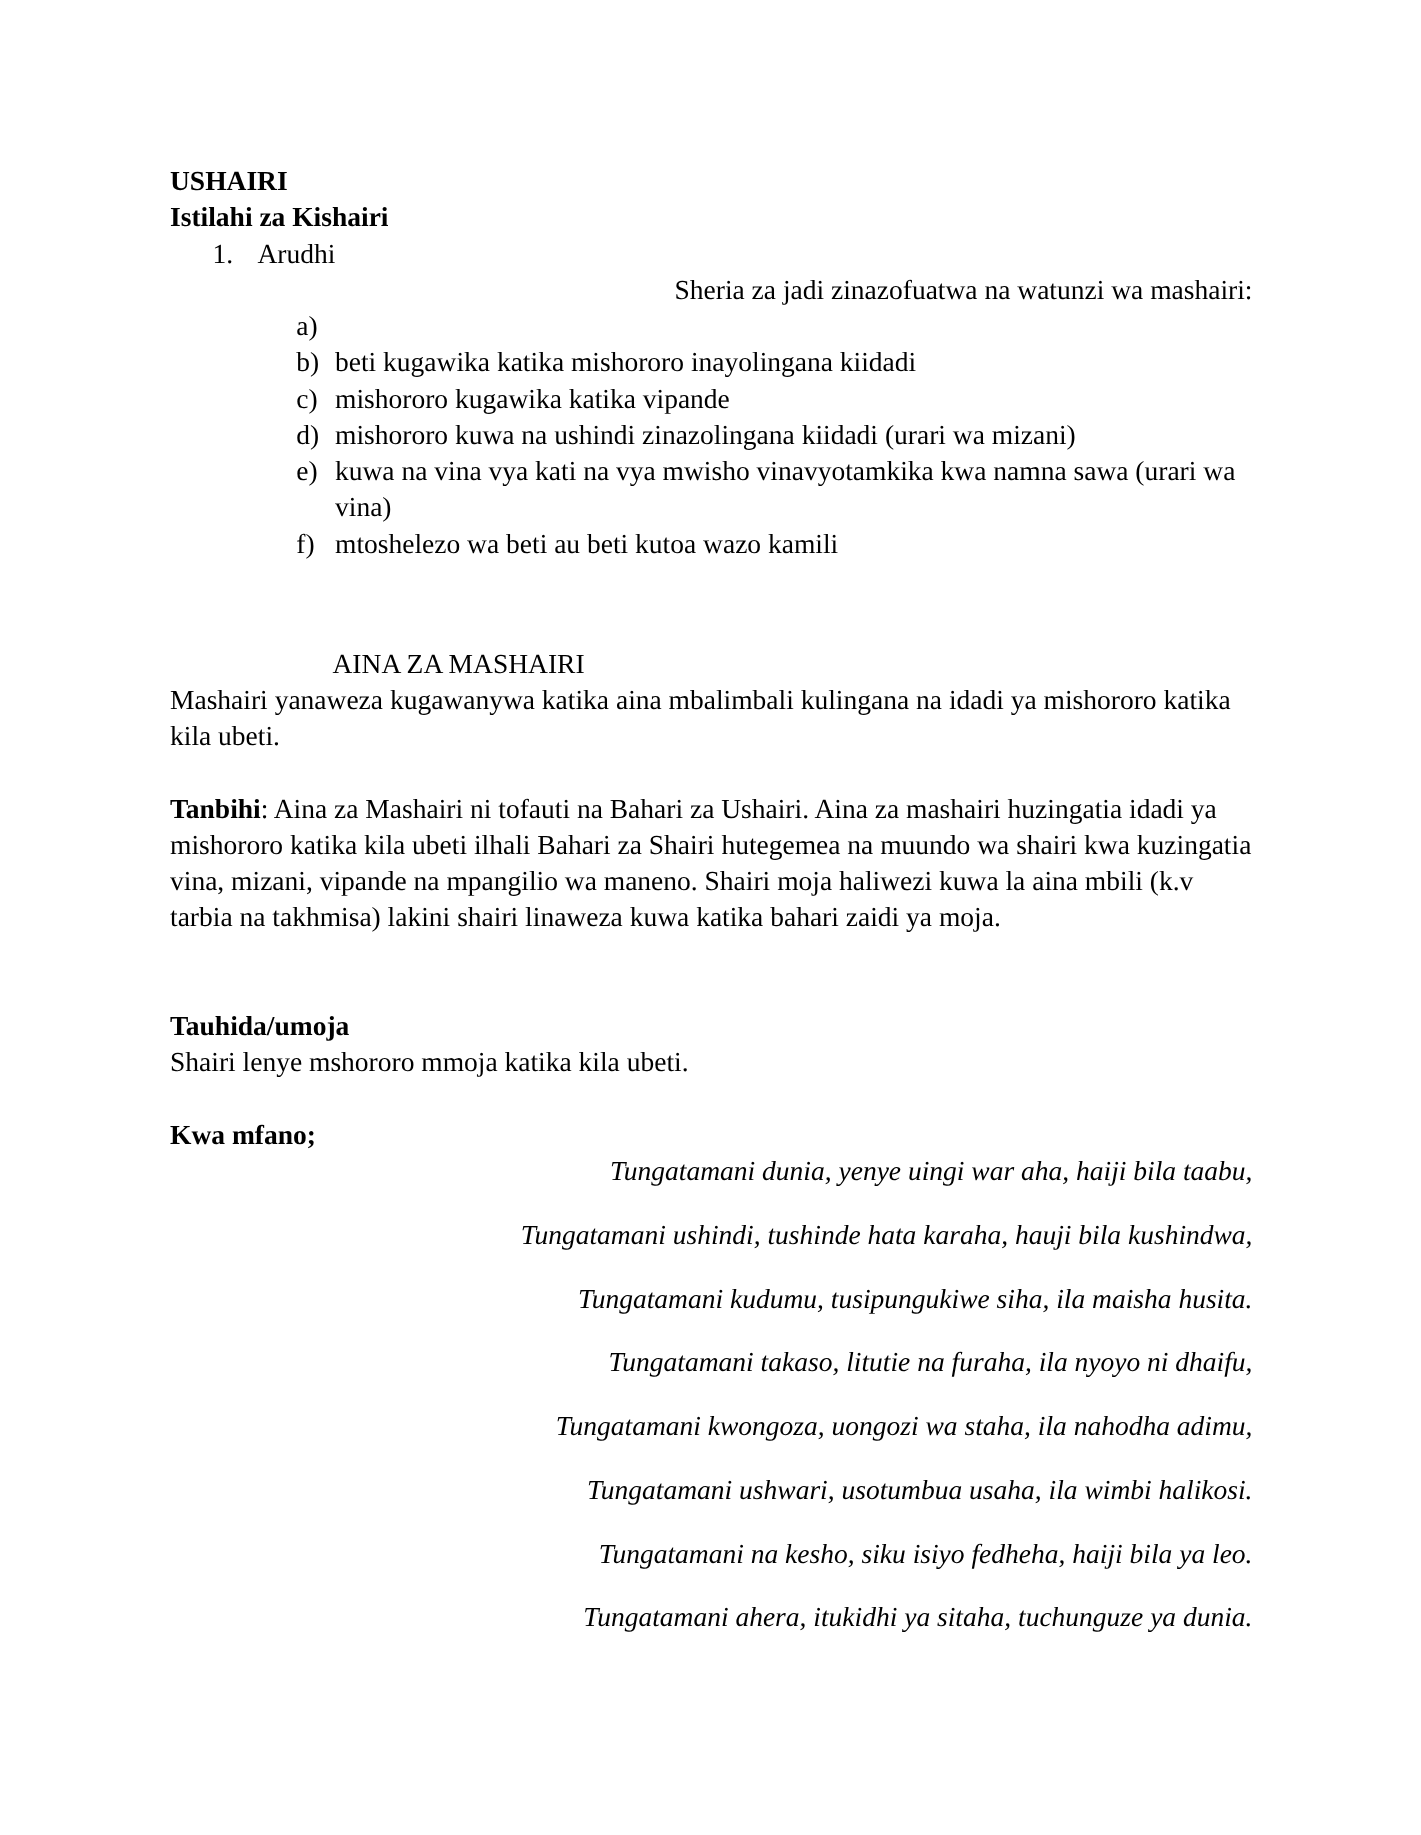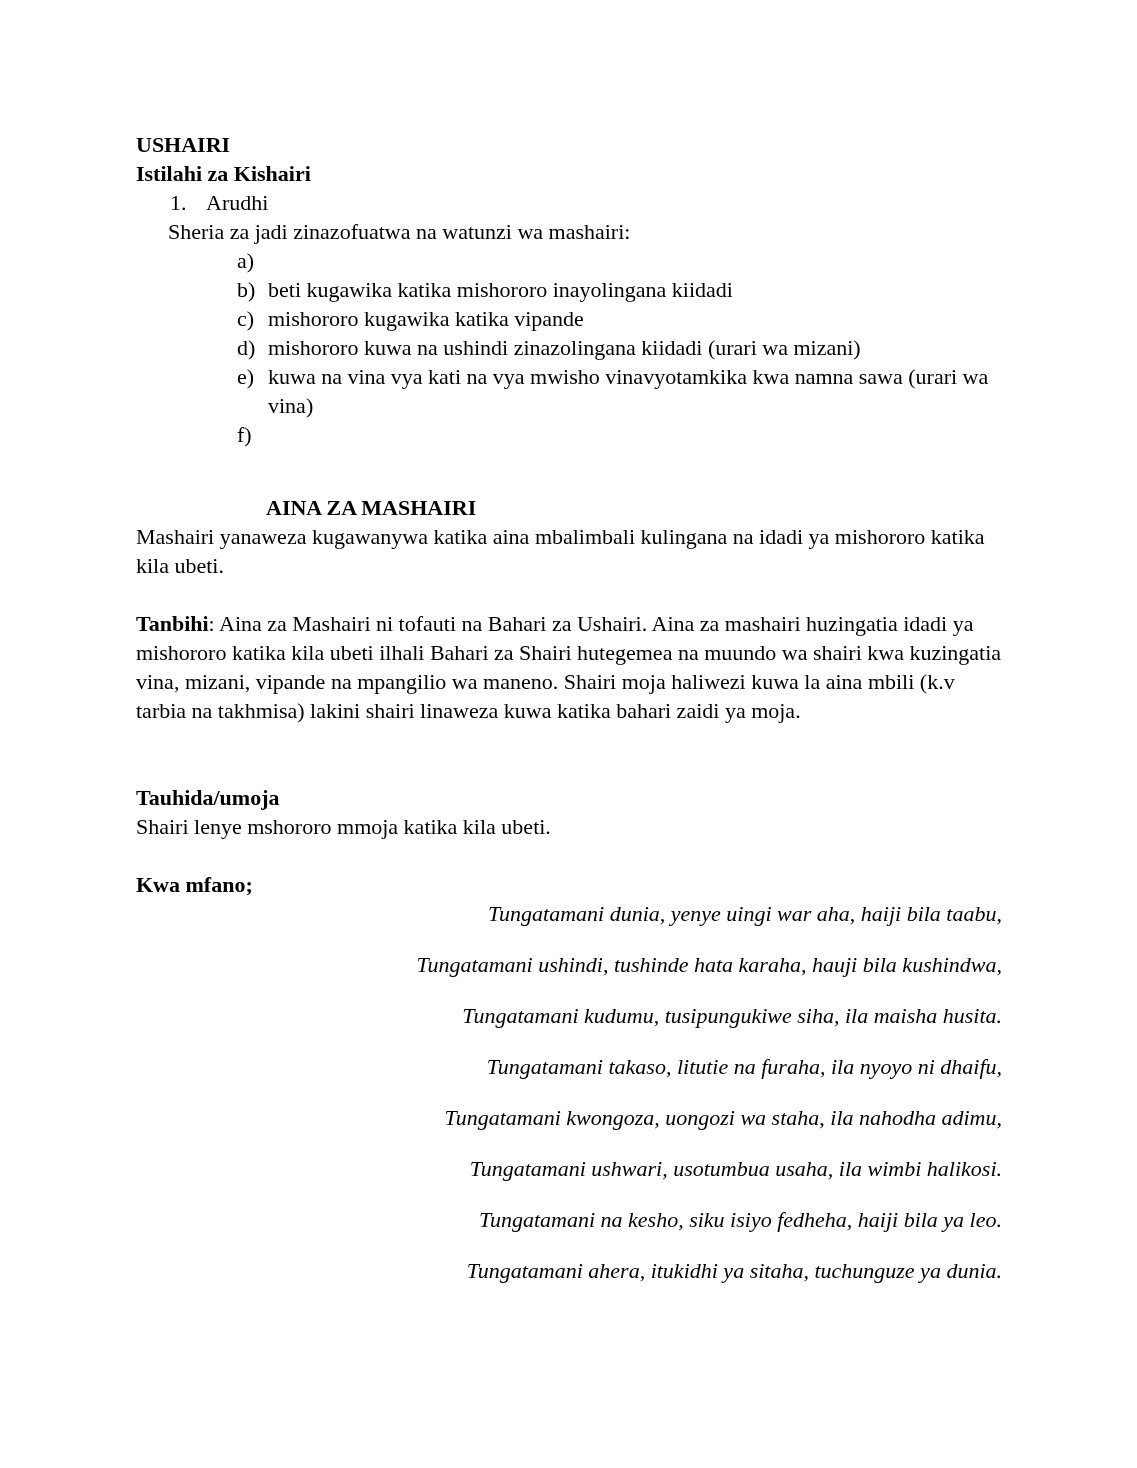--- a/index.html
+++ b/index.html
@@ -21,34 +21,34 @@
     box-sizing: border-box;
     overflow: hidden;
   }
   .bold { font-weight: bold; }
   p, h1, h2, h3 { margin: 0; padding: 0; font-size: 22px; line-height: 29px; }
   .numbered-item { padding-left: 34px; }
   .numbered-item .num {
     display: inline-block;
     width: 36px;
   }
-  .intro-line { padding-left: 32px; }
+  .intro-line { padding-left: 32px; text-align: right; }
   .rule {
     display: flex;
     padding-left: 101px;
   }
   .rule .rule-label {
     width: 31px;
     flex-shrink: 0;
   }
   .rule .rule-text { flex: 1; }
   .section-heading {
-    margin-top: 44px;
+    margin-top: 67px;
     padding-left: 130px;
-    font-weight: bold;
+    font-weight: normal;
   }
   .gap { height: 29px; }
   .poem-line {
     font-style: italic;
     margin-bottom: 22px;
     text-align: right;
   }
 </style>
 </head>
 <body>
@@ -77,20 +77,21 @@
     <div class="rule">
       <span class="rule-label">d)</span>
       <span class="rule-text">mishororo kuwa na ushindi zinazolingana kiidadi (urari wa mizani)</span>
     </div>
     <div class="rule">
       <span class="rule-label">e)</span>
       <span class="rule-text">kuwa na vina vya kati na vya mwisho vinavyotamkika kwa namna sawa (urari wa vina)</span>
     </div>
     <div class="rule">
       <span class="rule-label">f)</span>
+      <span class="rule-text">mtoshelezo wa beti au beti kutoa wazo kamili</span>
     </div>
   </div>
 
   <h3 class="section-heading">AINA ZA MASHAIRI</h3>
 
   <p>Mashairi yanaweza kugawanywa katika aina mbalimbali kulingana na idadi ya mishororo katika kila ubeti.</p>
 
   <div class="gap"></div>
 
   <p><span class="bold">Tanbihi</span><span>: Aina za Mashairi ni tofauti na Bahari za Ushairi. Aina za mashairi huzingatia idadi ya mishororo katika kila ubeti ilhali Bahari za Shairi hutegemea na muundo wa shairi kwa kuzingatia vina, mizani, vipande na mpangilio wa maneno. Shairi moja haliwezi kuwa la aina mbili (k.v tarbia na takhmisa) lakini shairi linaweza kuwa katika bahari zaidi ya moja.</span></p>

